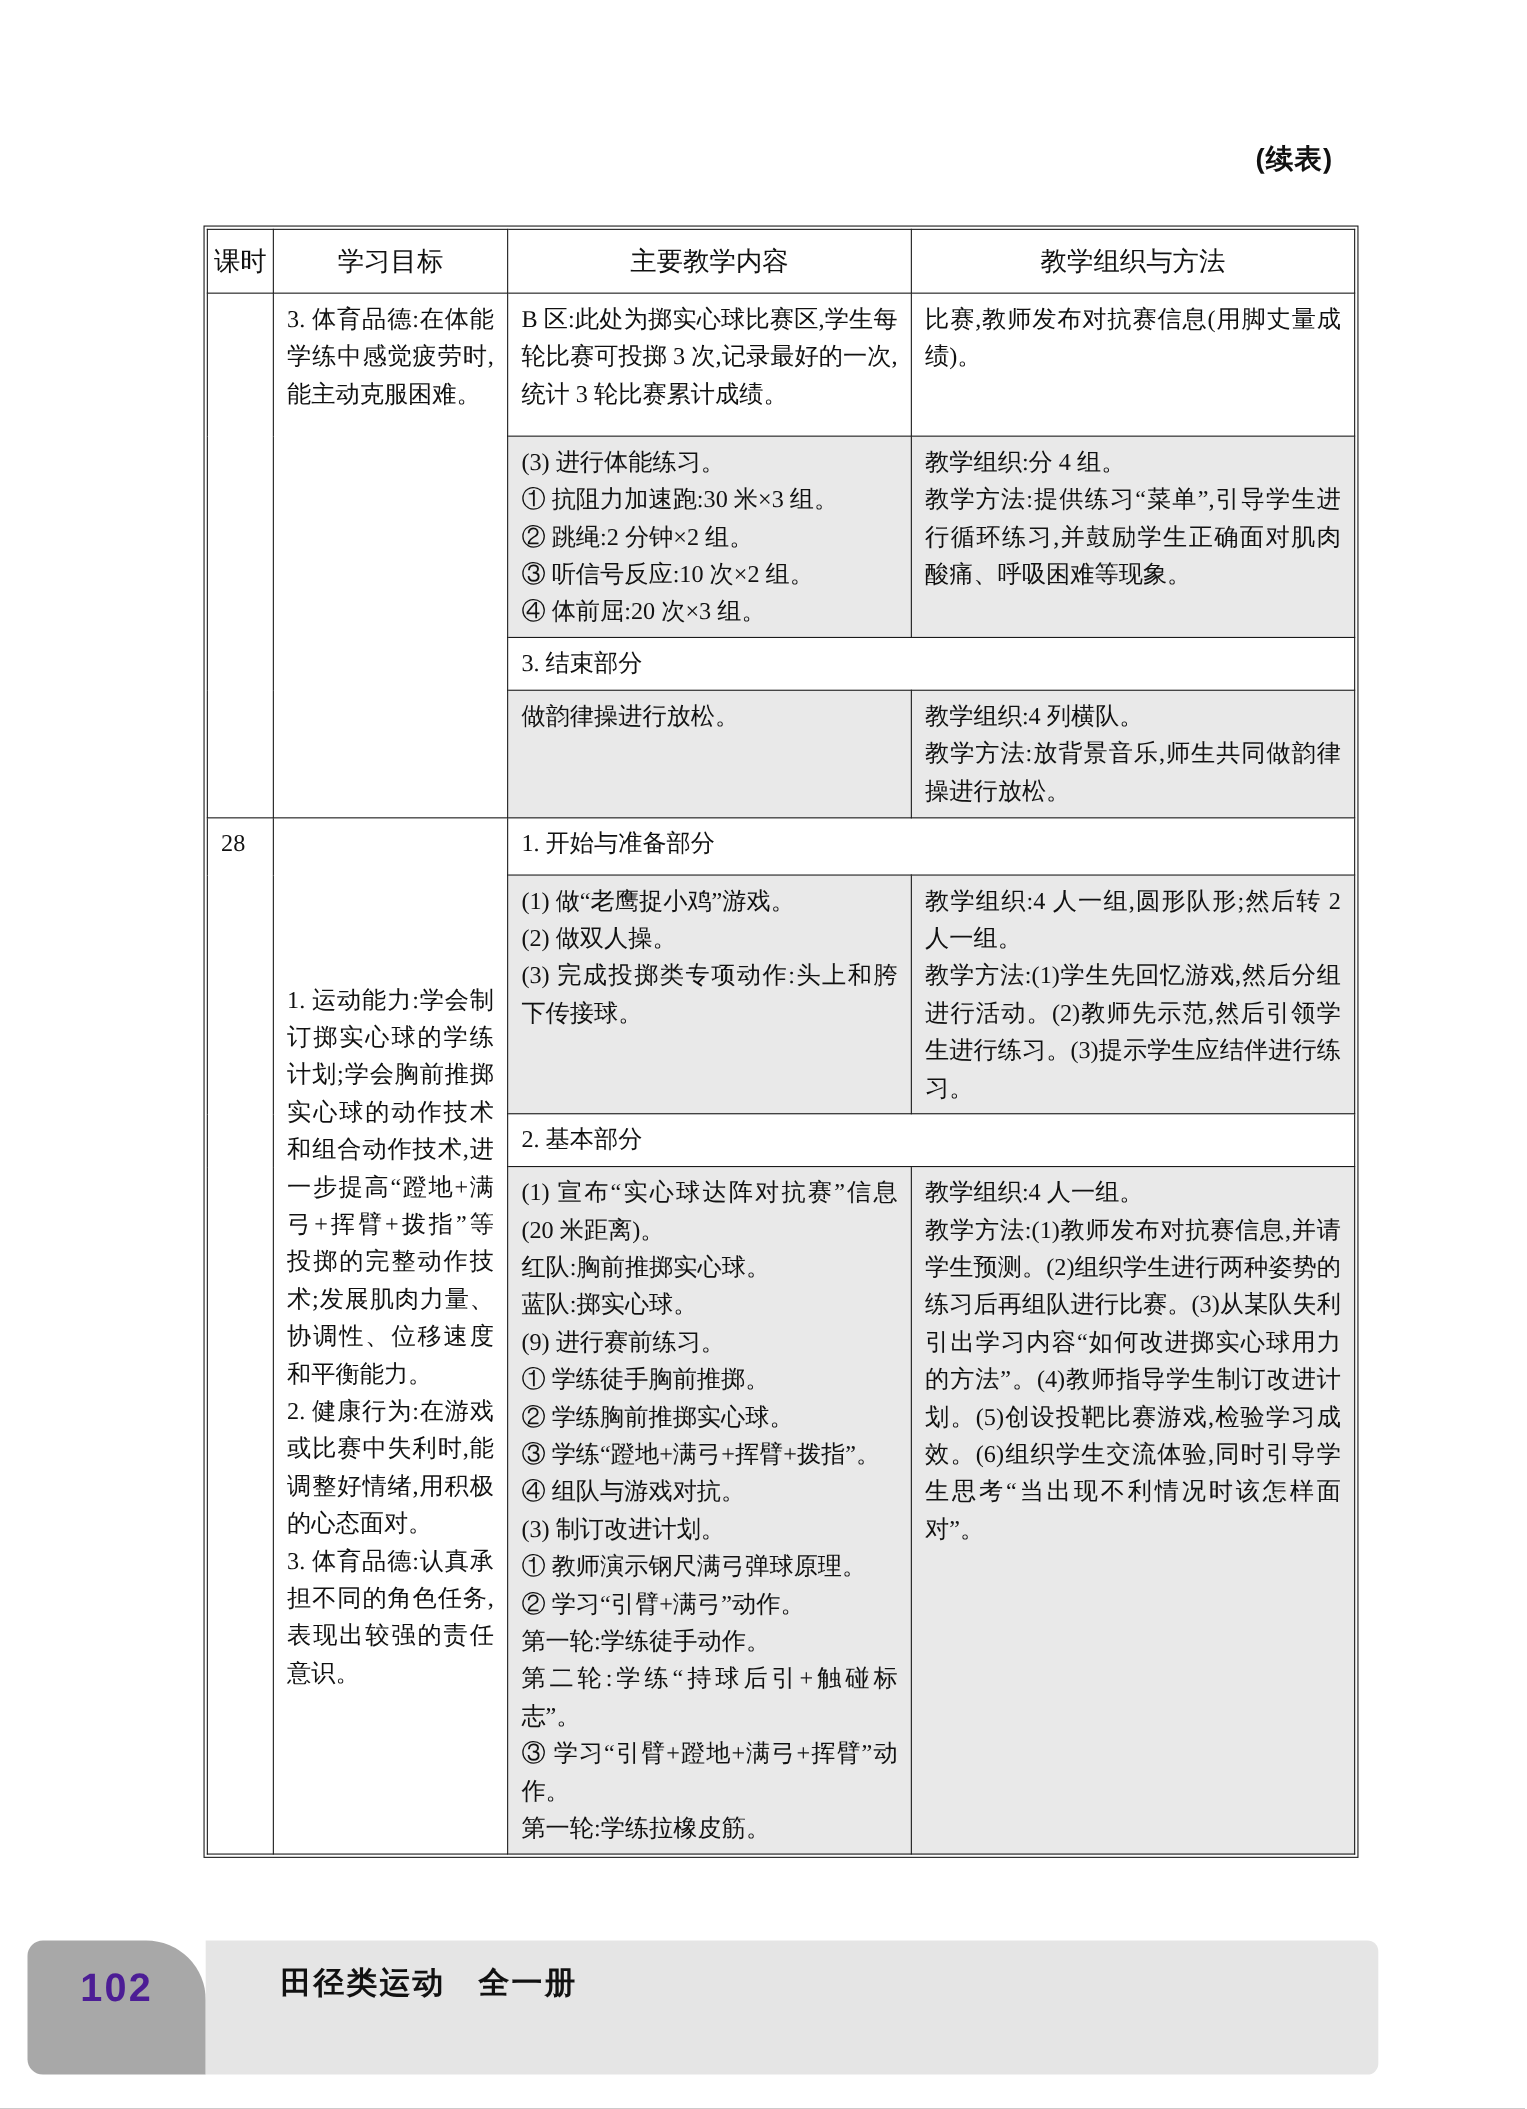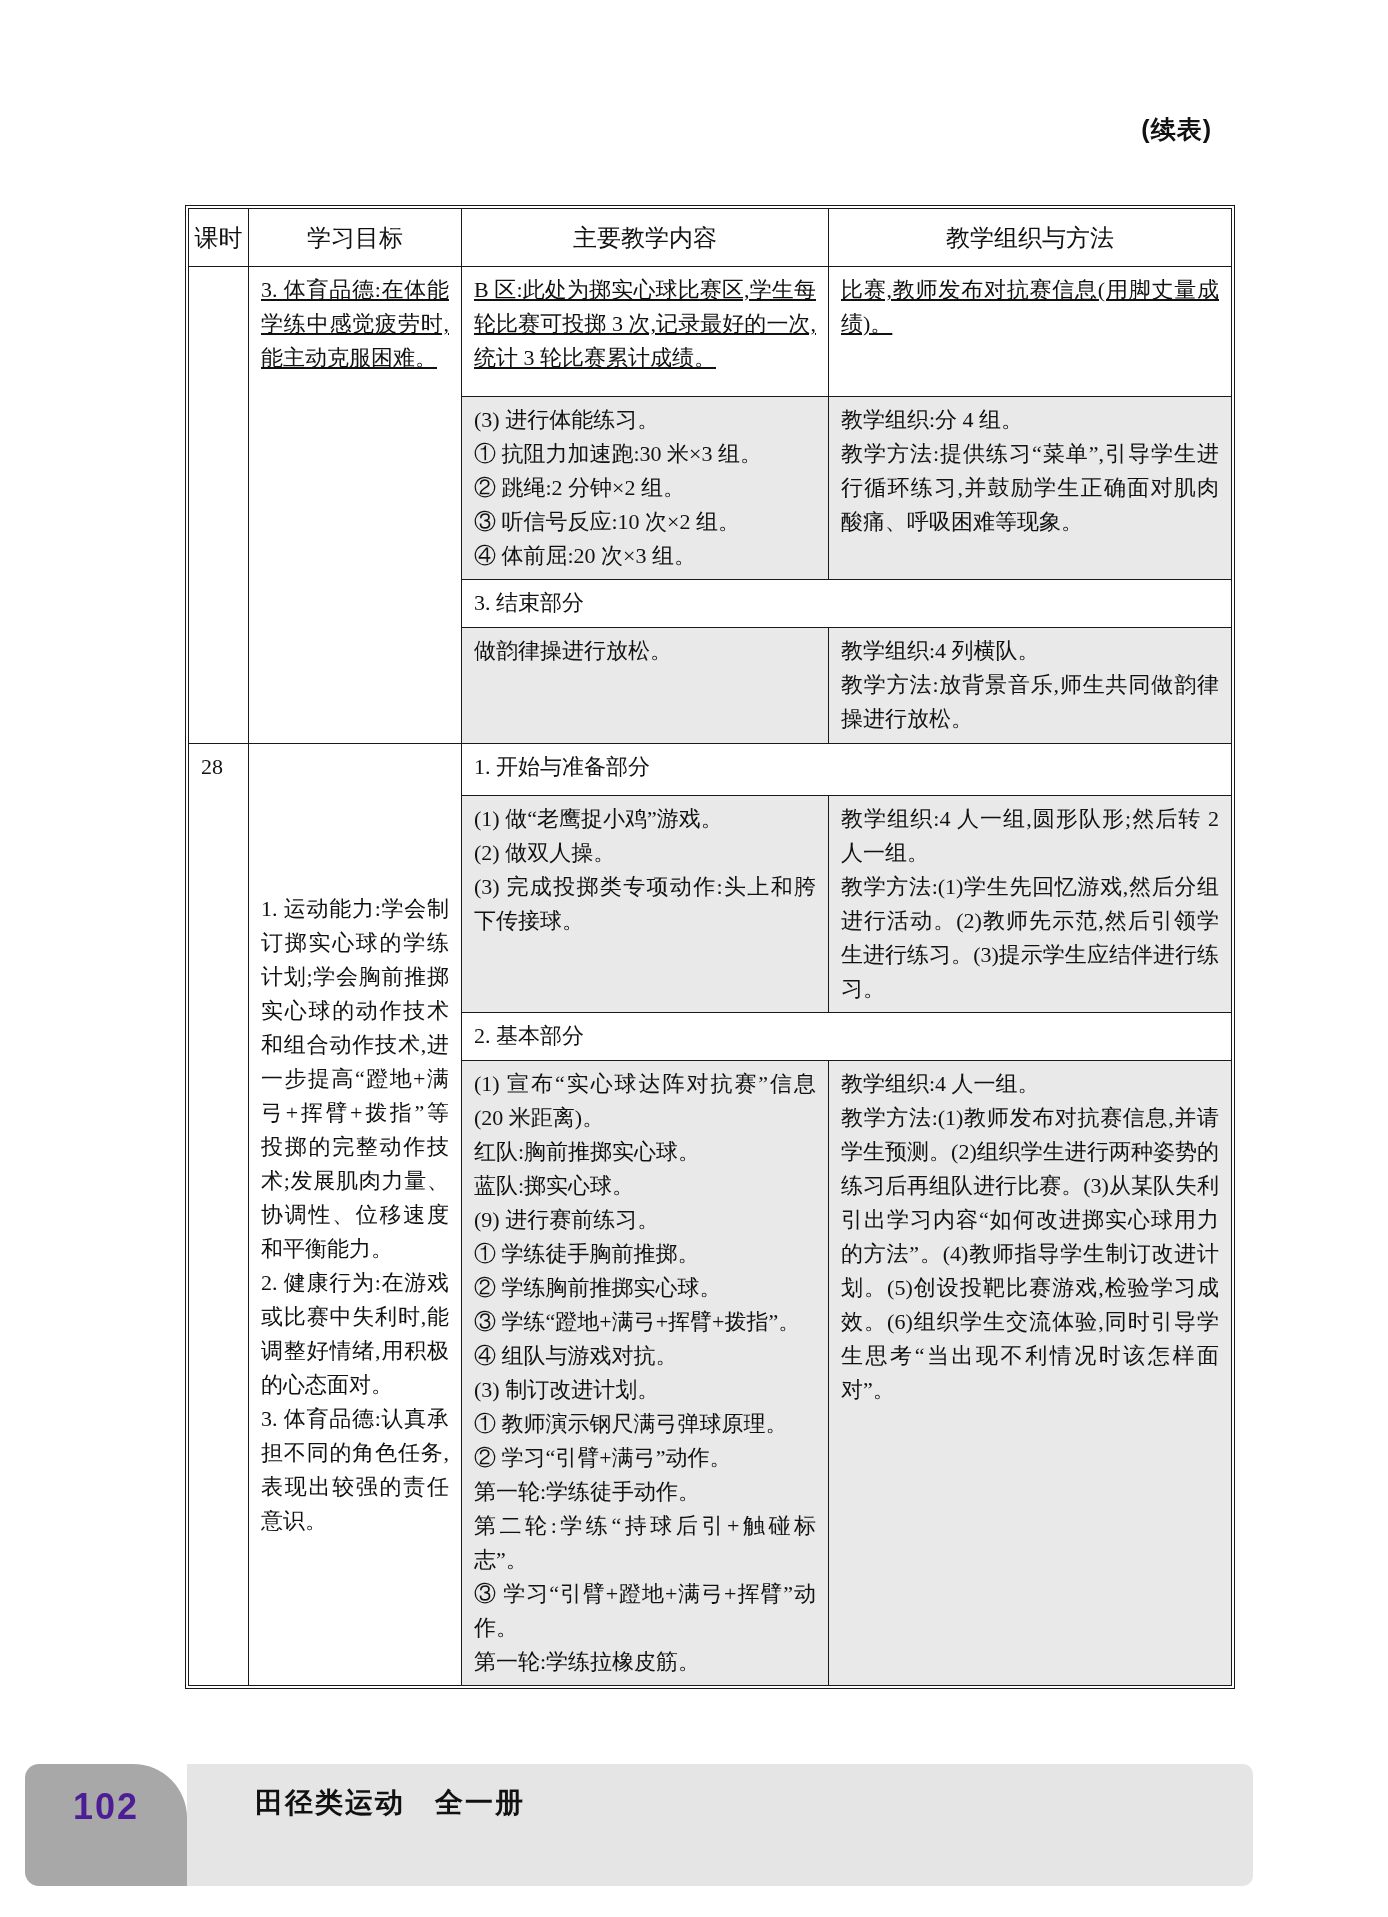--- a/index.html
+++ b/index.html
@@ -2,21 +2,21 @@
 <html><head>
 <meta charset="utf-8">
 <style>
   html,body{margin:0;padding:0;background:#888;}
   .page{
     position:relative;width:1388px;height:1917px;background:#ffffff;
     font-family:"Liberation Serif","DejaVu Serif",serif;color:#111;
     overflow:hidden;margin:0 auto;
   }
   .continued{
-    position:absolute;top:113px;right:176px;
+    position:absolute;top:128px;right:176px;
     font-family:"Liberation Sans","DejaVu Sans",sans-serif;
     font-weight:700;font-size:25px;letter-spacing:1px;color:#111;margin-left:28px;
   }
   .table-wrap{
     position:absolute;left:185px;top:205px;
     border:1px solid #1a1a1a;padding:2px;background:#fff;
   }
   table.sheet{border-collapse:collapse;table-layout:fixed;width:1043px;}
   table.sheet th,table.sheet td{
     border:1px solid #1a1a1a;box-sizing:border-box;
@@ -26,21 +26,21 @@
   table.sheet th{
     text-align:center;vertical-align:middle;height:58px;padding:4px;
     font-size:24px;background:#fff;
   }
   .col-keshi{width:60px;} .col-obj{width:213px;} .col-content{width:367px;} .col-method{width:403px;}
   td.gray{background:#e9e9e9;}
   td.heading-cell{text-align:center;vertical-align:middle;height:48px;padding:4px;font-size:23px;background:#fff;}
   td.keshi-cell{text-align:center;vertical-align:middle;font-size:23px;}
   td.objectives-cell{line-height:36px;padding:10px 12px;}
   td.objectives-cell.v-center{vertical-align:middle;}
-  .rh-a{height:130px;text-decoration:underline;} .rh-b{height:164px;} .rh-c{height:48px;} .rh-d{height:116px;}
+  .rh-a{height:130px;} .rh-b{height:164px;} .rh-c{height:48px;} .rh-d{height:116px;}
   .rh-e{height:52px;} .rh-f{height:215px;} .rh-g{height:48px;} .rh-h{height:607px;}
   .line{margin:0;}
   .para{margin:0;text-align:justify;}
   
   .footer-tab{
     position:absolute;left:25px;top:1764px;width:162px;height:122px;
     background:#a8a8a8;border-radius:14px 54px 0 14px;
     display:flex;justify-content:center;align-items:flex-start;
   }
   .footer-tab .pagenum{

